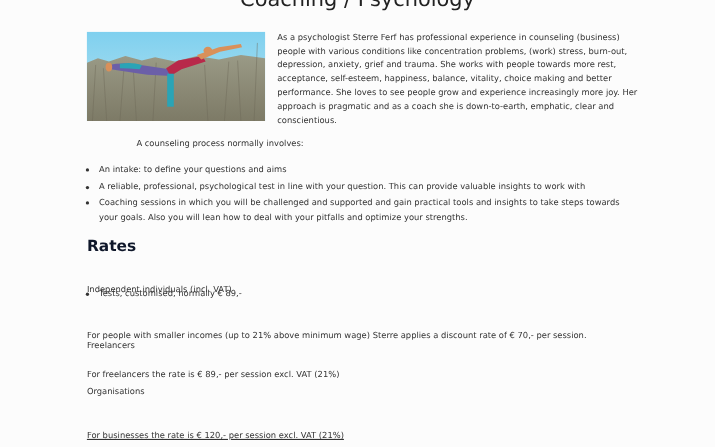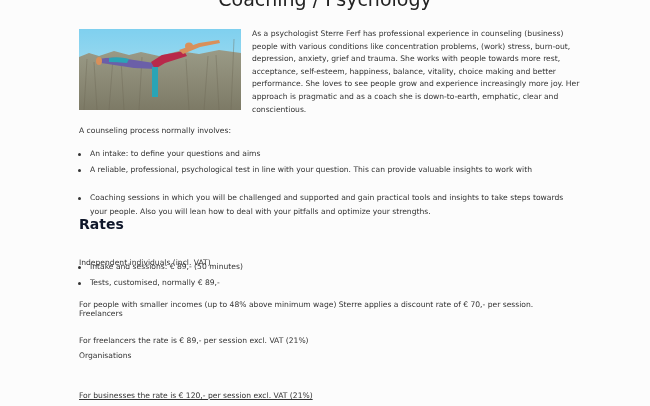--- a/index.html
+++ b/index.html
@@ -71,38 +71,37 @@
       <ellipse cx="20" cy="32" rx="3" ry="4" fill="#d9905a"></ellipse>
       <path d="M72 33 L83 26 L105 22 L108 27 L86 34 L76 40 Z" fill="#b8294a"></path>
       <rect x="73" y="38" width="6" height="30" fill="#2aa4b6"></rect>
       <ellipse cx="110" cy="17" rx="4" ry="3.5" fill="#d9905a"></ellipse>
       <path d="M100 21 L120 14 L140 11 L141 14 L121 18 L104 25 Z" fill="#d9905a"></path>
     </svg>
   </div>
 
   <p class="intro-text">As a psychologist Sterre Ferf has professional experience in counseling (business) people with various conditions like concentration problems, (work) stress, burn-out, depression, anxiety, grief and trauma. She works with people towards more rest, acceptance, self-esteem, happiness, balance, vitality, choice making and better performance. She loves to see people grow and experience increasingly more joy. Her approach is pragmatic and as a coach she is down-to-earth, emphatic, clear and conscientious.</p>
 
-  <p class="txt" style="top:125px;">A counseling process normally involves:</p>
+  <p class="txt" style="top:125px;margin-left:45px;">A counseling process normally involves:</p>
 
   <ul class="bullet-list" style="top:147px; list-style:none;">
     <li class="bullet" style="margin-bottom:2px;">An intake: to define your questions and aims</li>
-    <li class="bullet" style="margin-bottom:14px;">A reliable, professional, psychological test in line with your question. This can provide valuable insights to work with</li>
-    <li class="bullet">Coaching sessions in which you will be challenged and supported and gain practical tools and insights to take steps towards your people. Also you will lean how to deal with your pitfalls and optimize your strengths.</li>
+    <li class="bullet" style="margin-bottom:0;">A reliable, professional, psychological test in line with your question. This can provide valuable insights to work with</li>
+    <li class="bullet">Coaching sessions in which you will be challenged and supported and gain practical tools and insights to take steps towards your goals. Also you will lean how to deal with your pitfalls and optimize your strengths.</li>
   </ul>
 
   <h2 class="h2">Rates</h2>
 
   <p class="txt" style="top:238px;margin-top:19px;">Independent individuals (incl. VAT)</p>
 
   <ul class="bullet-list" style="top:260px; list-style:none;">
-    <li class="bullet" style="margin-bottom:2px;">Intake and sessions: € 89,- (50 minutes)</li>
     <li class="bullet">Tests, customised, normally € 89,-</li>
   </ul>
 
-  <p class="txt" style="top:299px;">For people with smaller incomes (up to 48% above minimum wage) Sterre applies a discount rate of € 70,- per session.</p>
+  <p class="txt" style="top:299px;">For people with smaller incomes (up to 21% above minimum wage) Sterre applies a discount rate of € 70,- per session.</p>
 
   <p class="txt" style="top:308px;">Freelancers</p>
   <p class="txt" style="top:335px;text-align:right;">For freelancers the rate is € 89,- per session excl. VAT (21%)</p>
 
   <p class="txt" style="top:350px;">Organisations</p>
   <p class="txt" style="top:390px;text-decoration:underline;">For businesses the rate is € 120,- per session excl. VAT (21%)</p>
 
 </div>
 
 </body></html>

